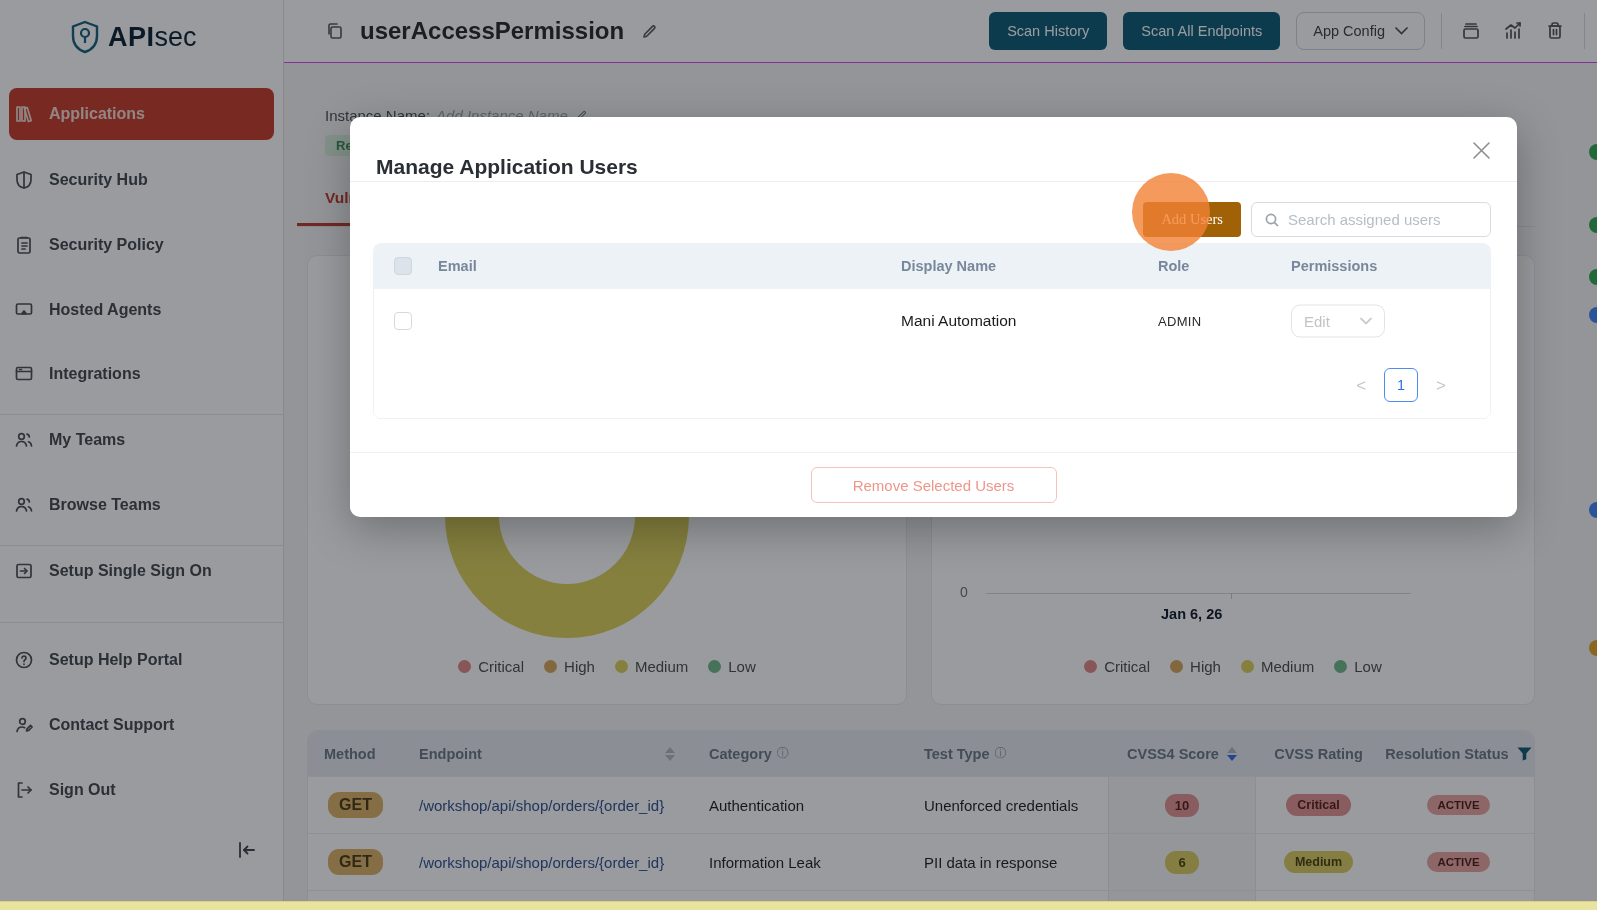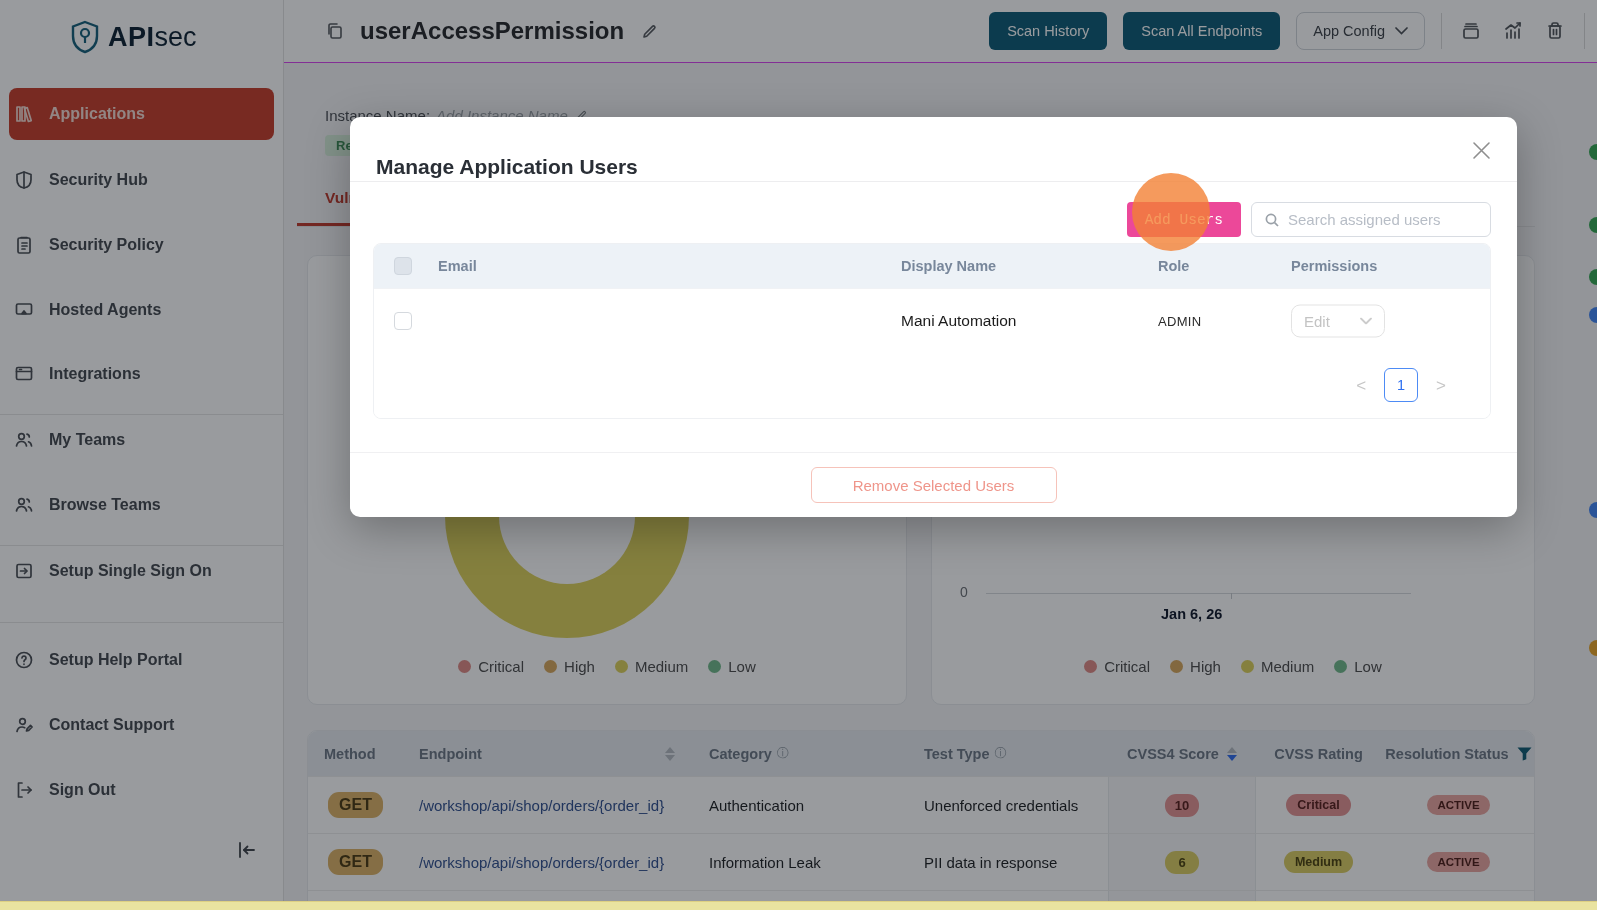--- a/index.html
+++ b/index.html
@@ -87,21 +87,21 @@
   .edge-dot { position:absolute; right:-8px; width:16px; height:16px; border-radius:50%; z-index:6; }
 
   
   .overlay { position:absolute; inset:0; background:rgba(13,17,23,0.42); z-index:50; }
   .modal { position:absolute; left:350px; top:117px; width:1167px; height:400px; background:#fff; border-radius:10px; box-shadow:0 12px 44px rgba(0,0,0,.28); z-index:100; }
   .m-title { position:absolute; left:26px; top:20px; font-size:21px; font-weight:700; color:#2a2f36;margin-top:18px; }
   .m-close { position:absolute; right:24px; top:21px; width:24px; height:24px; display:flex; align-items:center; justify-content:center; cursor:pointer; }
   .m-close svg { stroke:#8f8f8f; stroke-width:1.6; stroke-linecap:round; }
   .m-hdiv { position:absolute; left:0; right:0; top:64px; height:1px; background:#ededef; }
   .m-toolbar { position:absolute; right:26px; top:85px; display:flex; align-items:center; gap:10px; }
-  .btn-add { height:35px; padding:0 18px; background:#ec4899; color:#fff; border:none; border-radius:4px; font-size:14.5px; font-family:Liberation Mono, monospace; cursor:pointer; }
+  .btn-add { height:35px; padding:0 18px; background:#a16207; color:#fff; border:none; border-radius:4px; font-size:14.5px; font-family:Liberation Serif, serif; cursor:pointer; }
   .m-search { width:240px; height:35px; border:1px solid #d8dce2; border-radius:6px; display:flex; align-items:center; gap:8px; padding:0 12px; background:#fff; }
   .m-search svg { stroke:#9aa1a8; fill:none; stroke-width:1.7; flex-shrink:0; }
   .m-search .ph { font-size:15px; color:#b7bdc6; white-space:nowrap; }
   .cursor-blob { position:absolute; left:782px; top:56px; width:78px; height:78px; border-radius:50%; background:rgba(242,129,53,.8); z-index:3; pointer-events:none; }
   .m-table { position:absolute; left:23px; top:126px; width:1118px; border:1px solid #eef0f3; border-radius:8px; overflow:hidden; }
   .mt-head { position:relative; height:44px; background:#edf2f7; font-size:14.5px; font-weight:700; color:#78879b;text-align:center; }
   .mt-row { position:relative; height:64px; background:#fff; border-top:1px solid #f0f2f5; }
   .cbx { position:absolute; left:20px; width:18px; height:18px; border:1px solid #cfd6de; border-radius:4px; background:#fff; cursor:pointer; }
   .mt-head .cbx { top:13px; background:#dde3ea; }
   .mt-row .cbx { top:23px; border-color:#d5d9de; }

